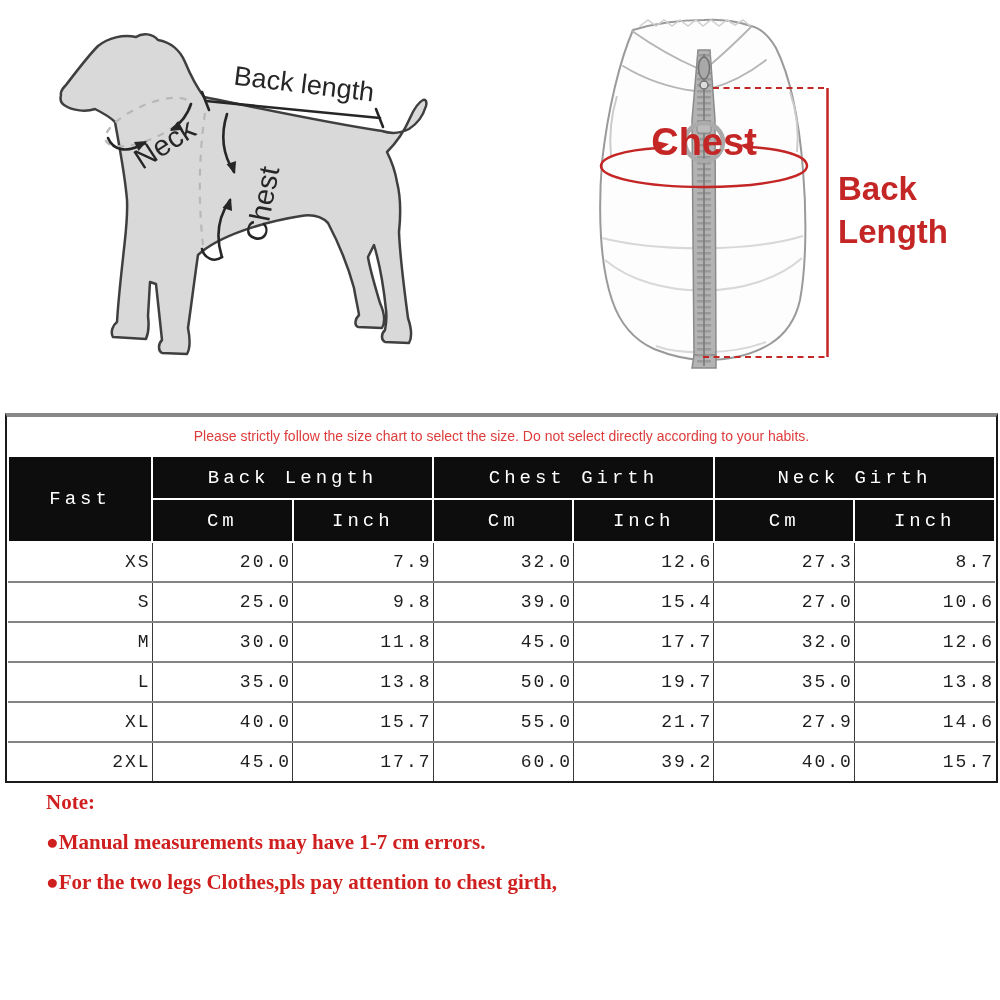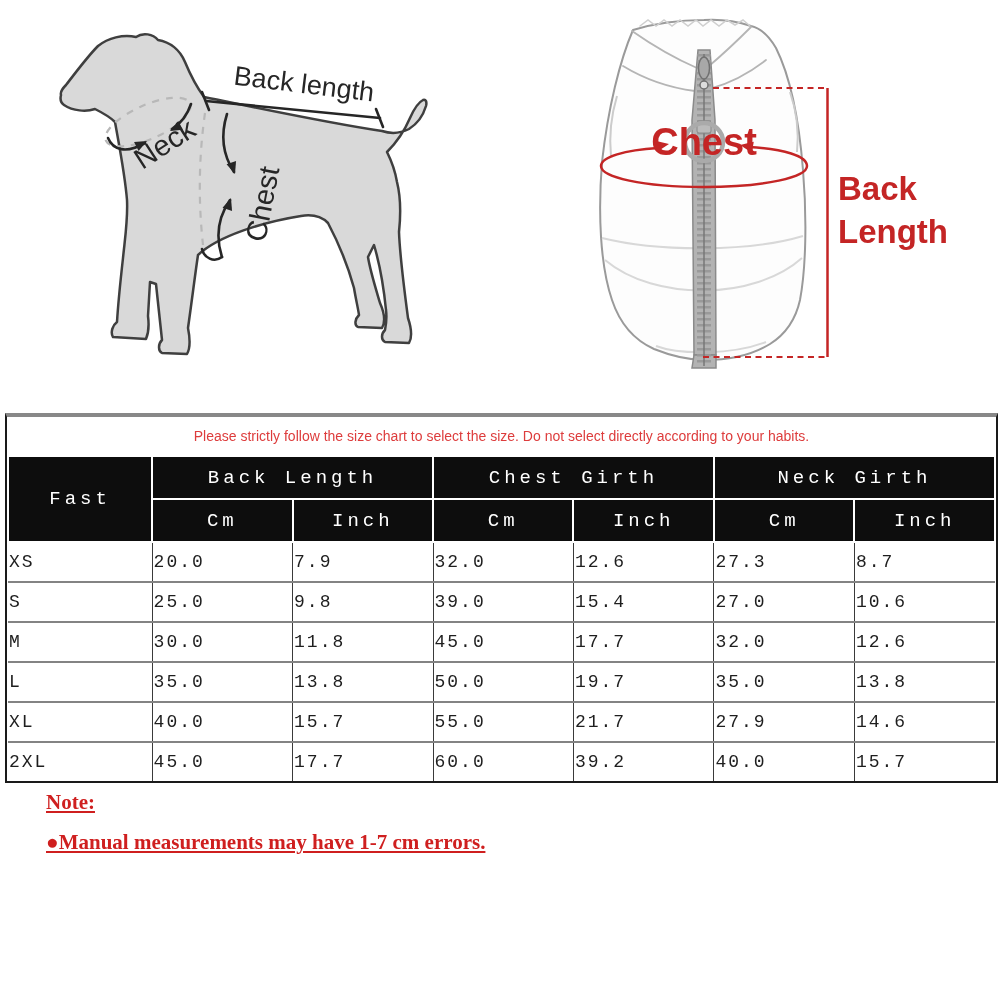--- a/index.html
+++ b/index.html
@@ -25,27 +25,27 @@
 
   
   .table-wrap{position:absolute;left:5px;top:413px;width:989px;
               border:2px solid #1a1a1a;border-top:4px solid #888;background:#fff;}
   .notice{height:38px;line-height:38px;text-align:center;font-size:14px;
           color:var(--notice-red,#dd3c3c);white-space:nowrap;}
   table.sizes{border-collapse:collapse;width:100%;table-layout:fixed;
               font-family:"Liberation Mono",monospace;}
   table.sizes th{background:var(--table-header-bg,#0d0d0d);color:#fff;font-weight:normal;
                  font-size:19px;letter-spacing:4px;border:2px solid #fff;height:39px;}
-  table.sizes td{text-align:left;font-size:18px;letter-spacing:2px;color:#1e1e1e;
+  table.sizes td{text-align:right;font-size:18px;letter-spacing:2px;color:#1e1e1e;
                  height:36px;border-left:1.5px solid #3a3a3a;border-top:2.5px solid #838383;}
   table.sizes td:first-child{border-left:none;}
 
   
   .notes{position:absolute;left:46px;top:782px;color:var(--accent-red,#cf1f1f);
-         font-family:"Liberation Serif",serif;font-weight:bold;font-size:21px;line-height:40px;text-decoration:underline;}
+         font-family:"Liberation Serif",serif;font-weight:bold;font-size:21px;line-height:40px;}
 </style>
 </head>
 <body>
 
 <div class="sheet">
 
   <svg class="dog-svg" width="500" height="392" viewBox="0 0 500 392">
     <path class="dog-body" d="
       M 97 112
       C 102 140 107 165 109 190
@@ -264,15 +264,16 @@
           <td>40.0</td>
           <td>15.7</td>
         </tr>
       </tbody>
     </table>
   </div>
 
   <div class="notes">
     <div>Note:</div>
     <div>●Manual measurements may have 1-7 cm errors.</div>
+    <div>●For the two legs Clothes,pls pay attention to chest girth,</div>
   </div>
 
 </div>
 
 </body></html>

